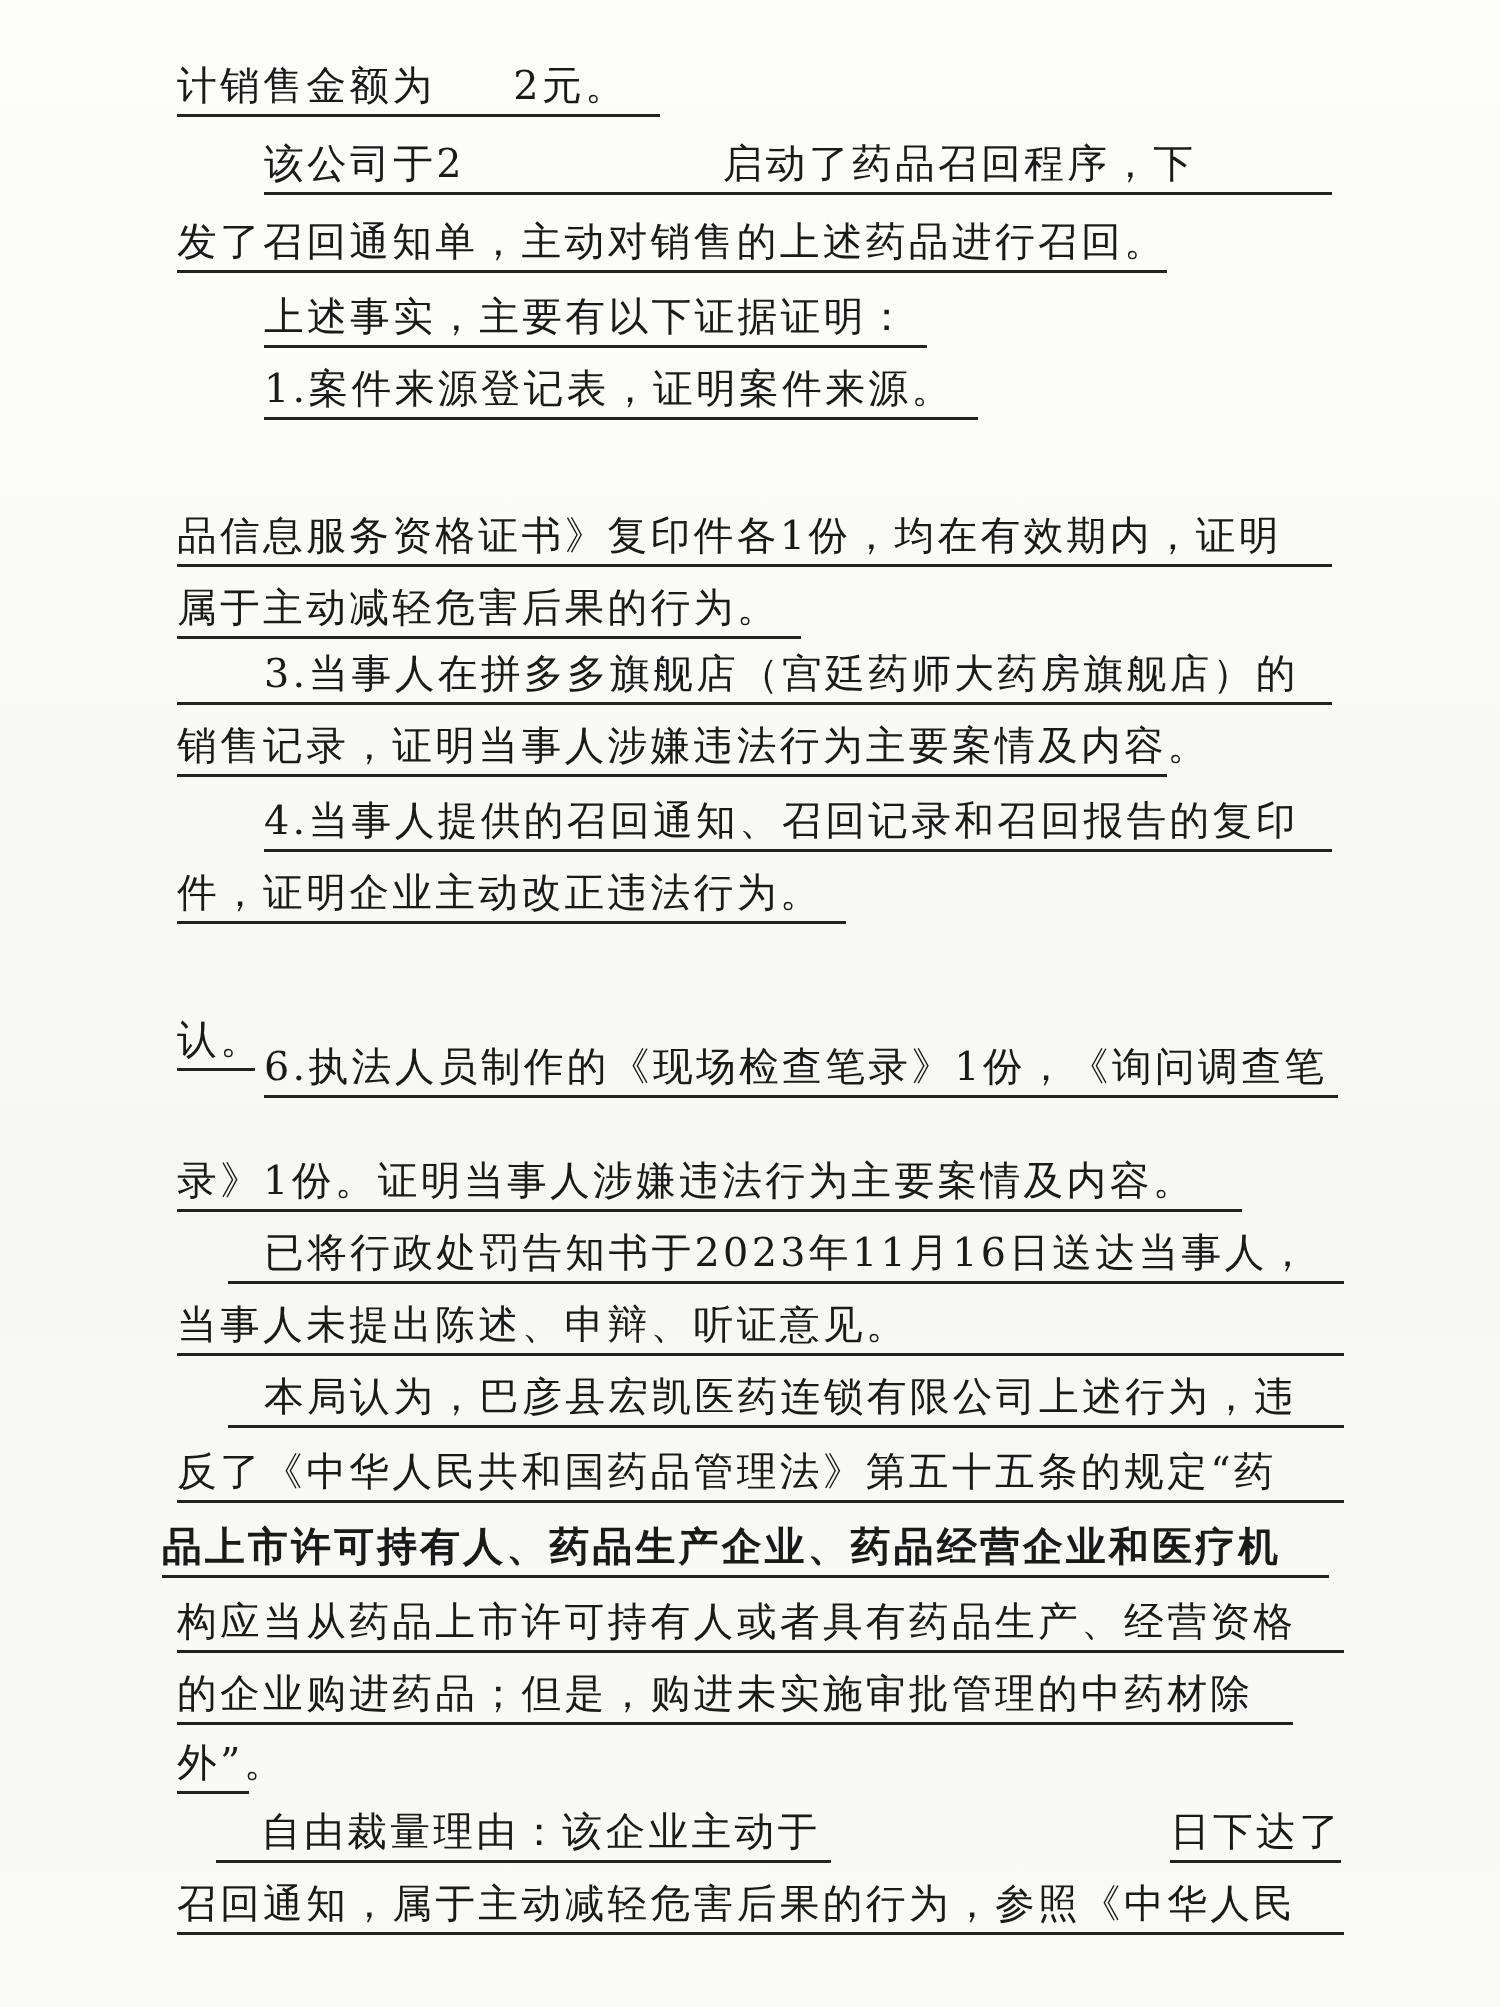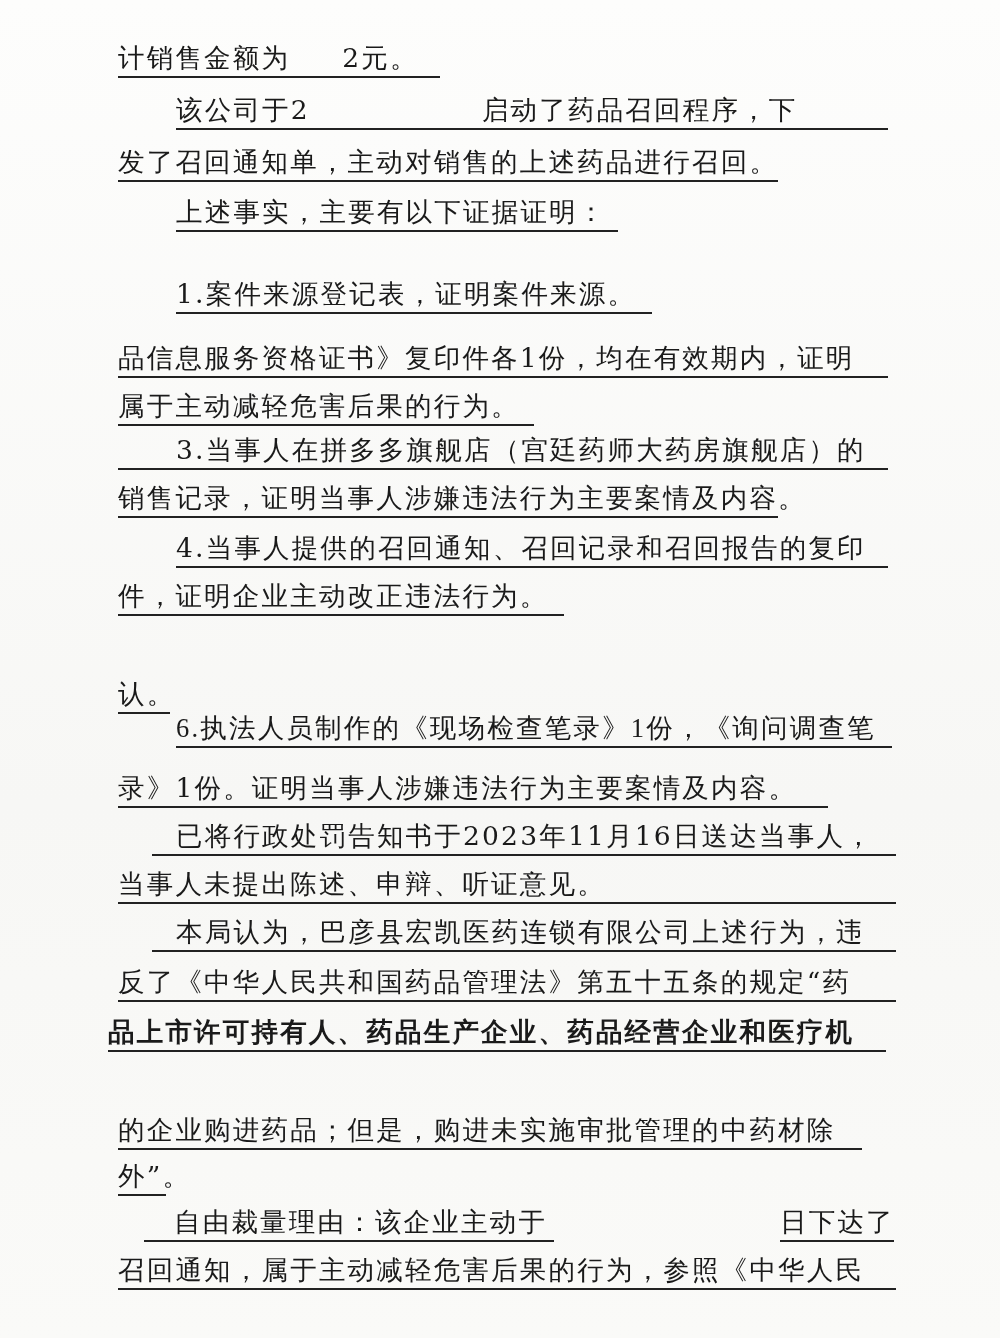--- a/index.html
+++ b/index.html
@@ -46,21 +46,21 @@
   </div>
 
   <div class="line" style="left:118px; top:142px; width:660px;">
     <span>发了召回通知单，主动对销售的上述药品进行召回。</span>
   </div>
 
   <div class="line" style="left:176px; top:192px; width:442px;">
     <span>上述事实，主要有以下证据证明：</span>
   </div>
 
-  <div class="line" style="left:176px; top:240px; width:476px;margin-top:34px;">
+  <div class="line" style="left:176px; top:240px; width:476px;">
     <span>1.案件来源登记表，证明案件来源。</span>
   </div>
 
 
   <div class="line" style="left:118px; top:338px; width:770px;">
     <span>品信息服务资格证书》复印件各1份，均在有效期内，证明</span>
   </div>
 
   <div class="line" style="left:118px; top:386px; width:416px;">
     <span>属于主动减轻危害后果的行为。</span>
@@ -80,21 +80,21 @@
 
   <div class="line" style="left:118px; top:576px; width:446px;">
     <span>件，证明企业主动改正违法行为。</span>
   </div>
 
 
   <div class="line" style="left:118px; top:674px; width:52px;">
     <span>认。</span>
   </div>
 
-  <div class="line" style="left:176px; top:708px; width:716px;font-family:Liberation Serif, serif;">
+  <div class="line" style="left:176px; top:692px; width:716px;">
     <span>6.执法人员制作的《现场检查笔录》1份，《询问调查笔</span>
   </div>
 
   <div class="line" style="left:118px; top:768px; width:710px;">
     <span>录》1份。证明当事人涉嫌违法行为主要案情及内容。</span>
   </div>
 
   <div class="line" style="left:152px; top:816px; width:744px; padding-left:24px;">
     <span>已将行政处罚告知书于2023年11月16日送达当事人，</span>
   </div>
@@ -108,20 +108,23 @@
   </div>
 
   <div class="line" style="left:118px; top:962px; width:778px;">
     <span>反了《中华人民共和国药品管理法》第五十五条的规定“药</span>
   </div>
 
   <div class="line" style="left:108px; top:1012px; width:778px;font-weight:bold;">
     <span>品上市许可持有人、药品生产企业、药品经营企业和医疗机</span>
   </div>
 
+  <div class="line" style="left:118px; top:1062px; width:778px;">
+    <span>构应当从药品上市许可持有人或者具有药品生产、经营资格</span>
+  </div>
 
   <div class="line" style="left:118px; top:1110px; width:744px;">
     <span>的企业购进药品；但是，购进未实施审批管理的中药材除</span>
   </div>
 
   <div class="line" style="left:118px; top:1156px; width:48px;">
     <span>外”。</span>
   </div>
 
   <div class="line" style="left:144px; top:1202px; width:410px; padding-left:30px;">

